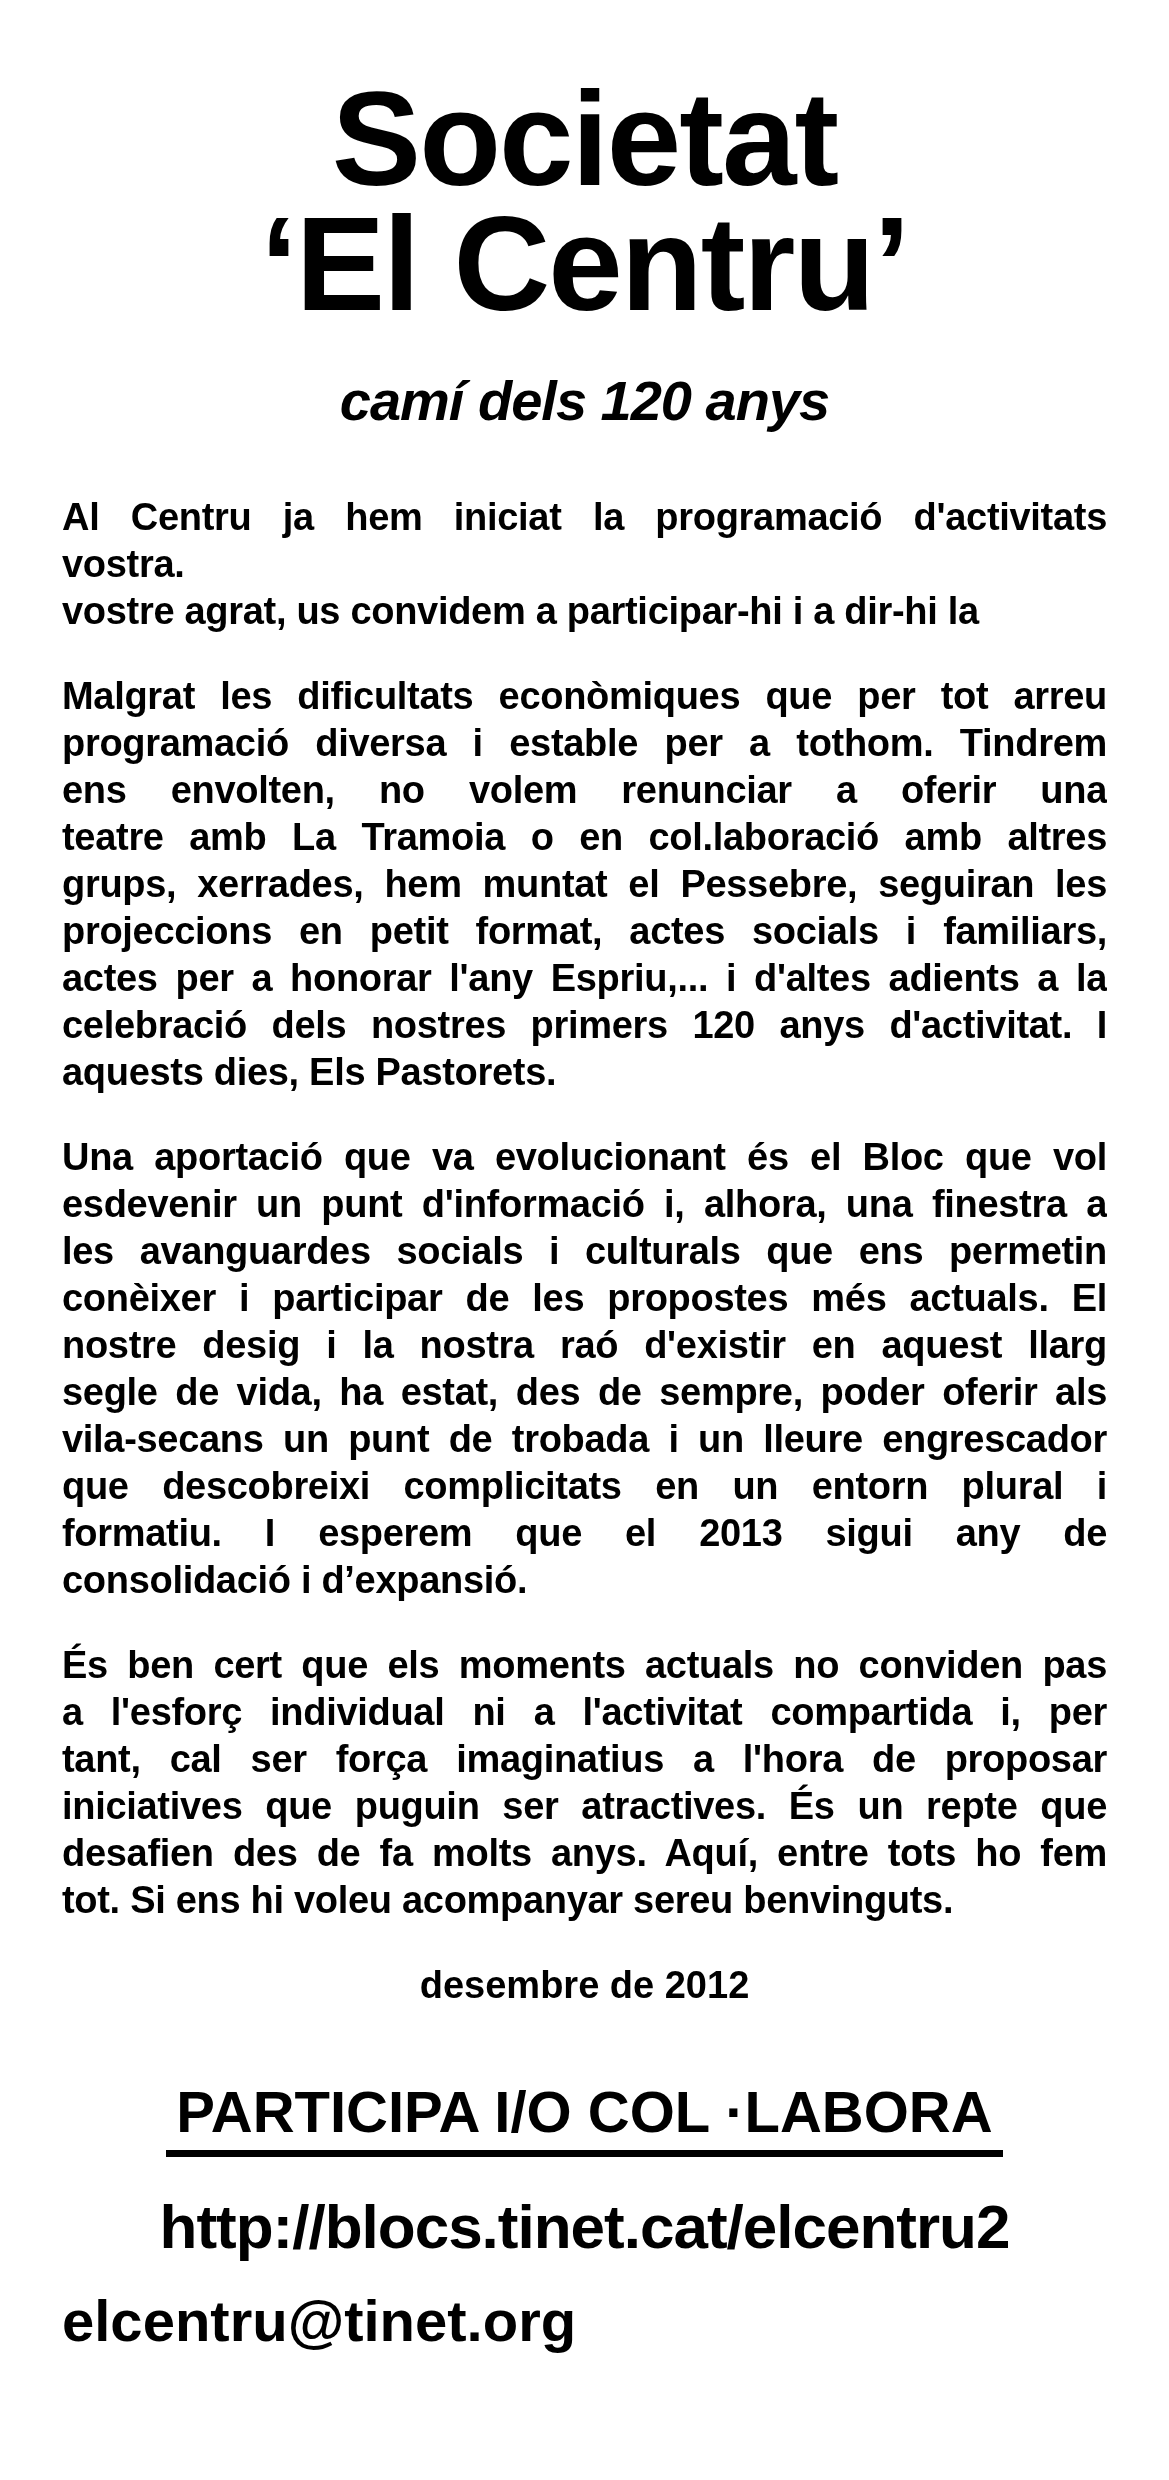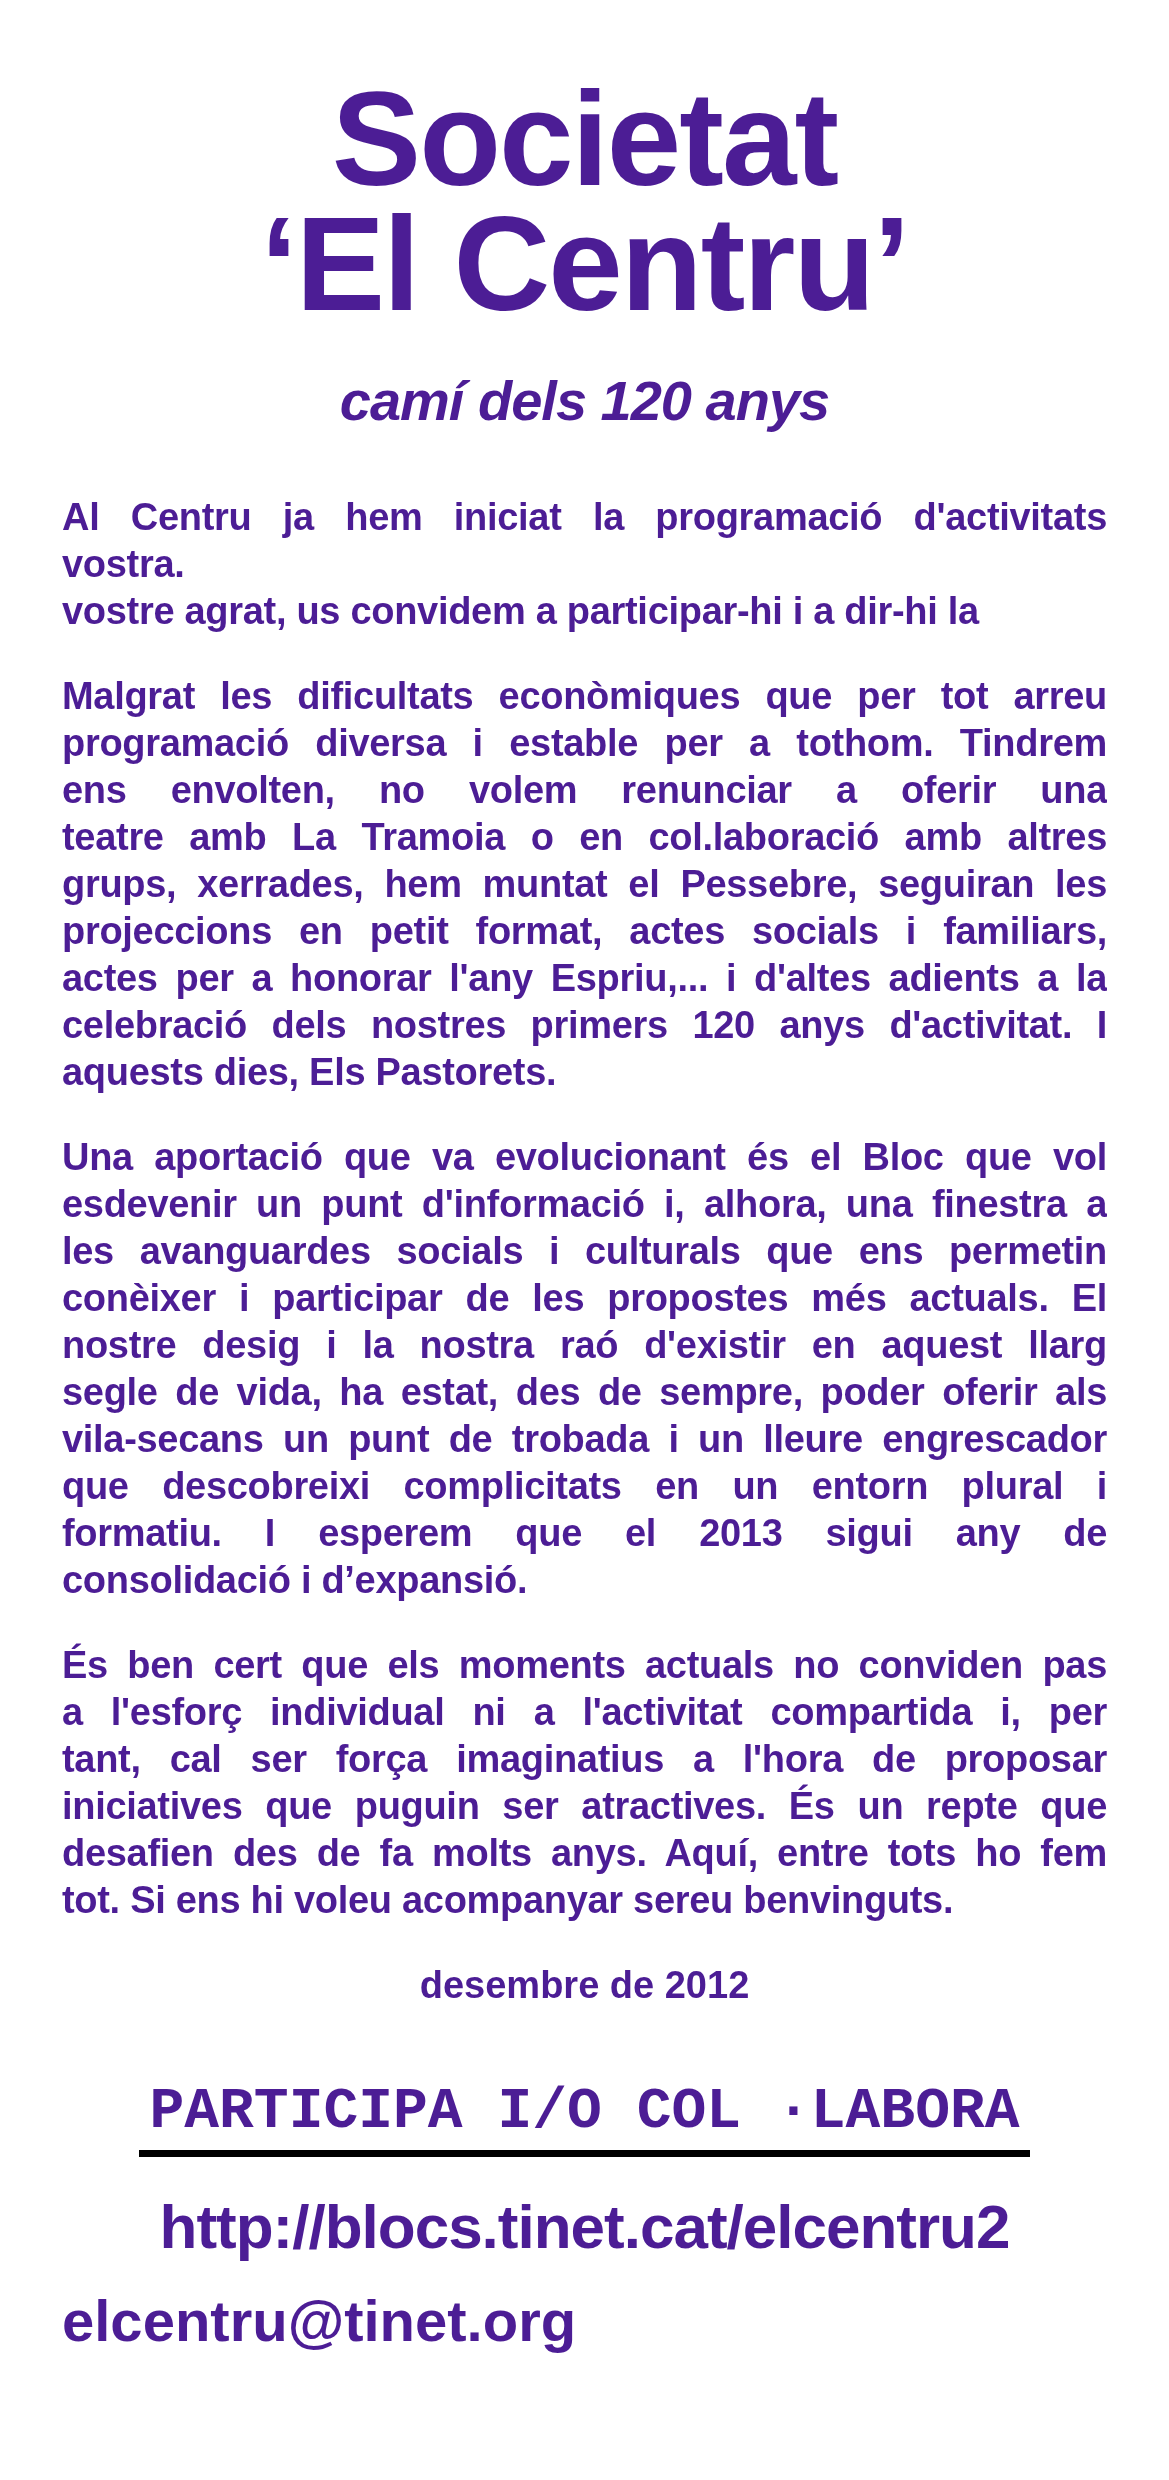--- a/index.html
+++ b/index.html
@@ -58,21 +58,21 @@
   .para .line:last-child { text-align-last: left; }
 
   .date-line {
     margin-top: 38px;
     text-align: center;
     font-size: 38px;
     line-height: 47px;
   }
 
   
-  .cta-wrap { margin-top: 72px; text-align: center; font-family: Liberation Mono, monospace; }
+  .cta-wrap { margin-top: 72px; text-align: center; }
   .cta {
     display: inline-block;
     font-size: 58px;
     line-height: 61px;
     letter-spacing: 0px;
     border-bottom: 7px solid #000000;
     padding: 0 10px 8px 10px;
     white-space: nowrap;
   }
   .blog-url {
@@ -87,21 +87,21 @@
     margin-top: 28px;
     text-align: left;
     font-size: 58px;
     line-height: 64px;
     white-space: nowrap;
   }
 </style>
 </head>
 <body>
 
-<div class="sheet" style="background: rgb(255, 255, 255); color: #4c1d95;">
+<div class="sheet" style="background: rgb(255, 255, 255); color: #000000;">
   <div class="content">
 
     <h1 class="title">
       <div>Societat</div>
       <div>‘El Centru’</div>
     </h1>
 
     <div class="subtitle">camí dels 120 anys</div>
 
     <div class="bodytext">

